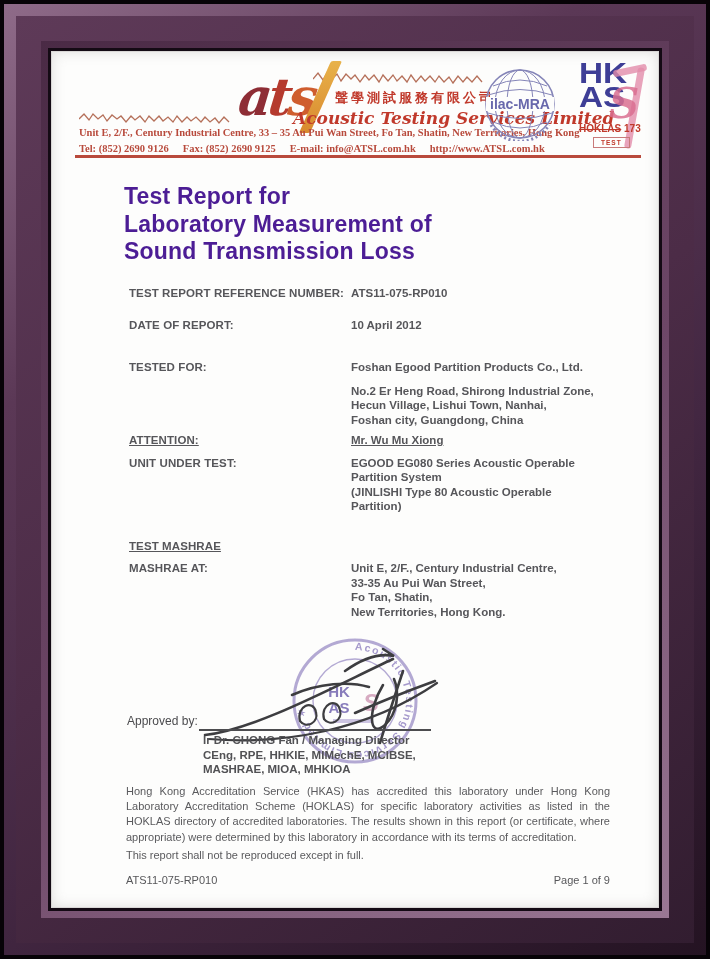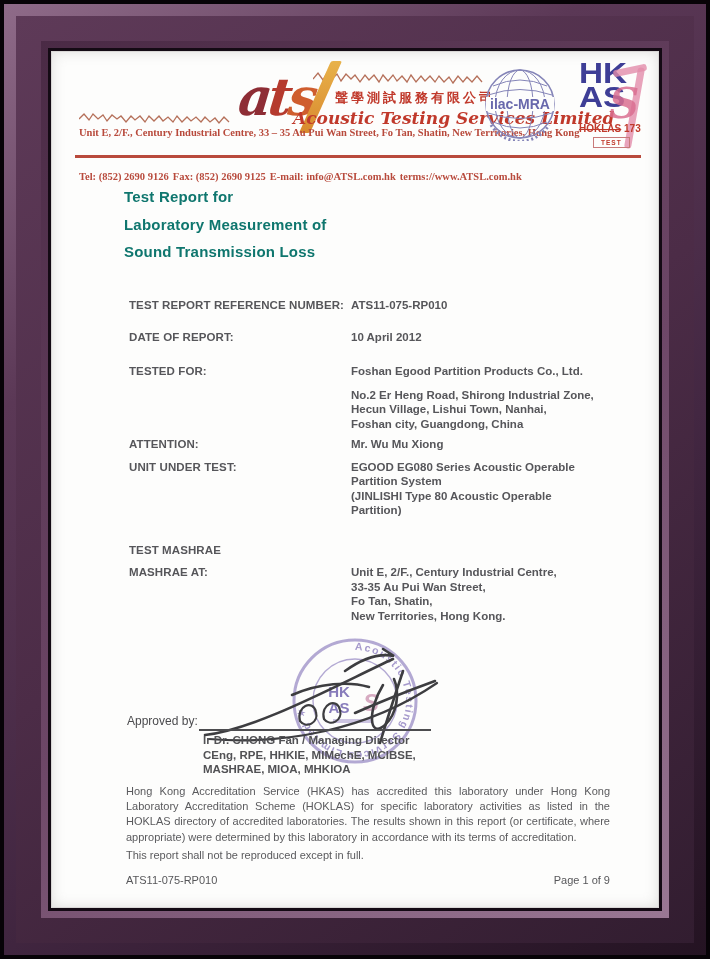--- a/index.html
+++ b/index.html
@@ -26,47 +26,47 @@
   .atsl .lt{color:#b53a2e;}
   .atsl .ls{color:#cf5d2e;}
   .atsl .slash{position:absolute;left:76px;top:-6px;width:11px;height:72px;
       background:linear-gradient(180deg,#e8b24a,#d9892e);transform:skewX(-24deg);border-radius:2px;}
   .cn-name{position:absolute;left:284px;top:38px;width:170px;color:#c0392b;font-weight:bold;
       font-size:13px;letter-spacing:3px;white-space:nowrap;}
   .en-name{position:absolute;left:242px;top:57px;color:#c0392b;font-weight:bold;font-style:italic;
       font-family:"DejaVu Serif",serif;font-size:17px;white-space:nowrap;}
   .addr1{position:absolute;left:28px;top:76px;width:430px;color:#b84a3c;font-weight:bold;
       font-family:"Liberation Serif",serif;font-size:10.5px;white-space:nowrap;}
-  .addr2{position:absolute;left:28px;top:92px;display:flex;gap:4px;color:#b84a3c;font-weight:bold;
-      font-family:"Liberation Serif",serif;font-size:10.5px;white-space:nowrap;margin-top:28px;}
+  .addr2{position:absolute;left:28px;top:92px;display:flex;gap:14px;color:#b84a3c;font-weight:bold;
+      font-family:"Liberation Serif",serif;font-size:10.5px;white-space:nowrap;}
   .rule{position:absolute;left:24px;right:18px;top:104px;height:3px;background:#b94a3c;}
   .ilac{position:absolute;left:432px;top:16px;width:74px;height:74px;}
   .hkas{position:absolute;left:528px;top:10px;width:74px;height:104px;}
   .hkas .blue{font-weight:bold;color:#3e3e96;font-size:29px;line-height:24px;letter-spacing:0px;
       transform:scaleX(1.15);transform-origin:left;}
   .hkas .pinkS{position:absolute;left:30px;top:18px;font-family:"DejaVu Serif",serif;font-style:italic;
       font-weight:bold;font-size:42px;color:rgba(217,110,145,.85);}
   .hkas .pinkbar{position:absolute;left:52px;top:6px;width:7px;height:82px;
       background:rgba(226,140,170,.8);transform:rotate(10deg);border-radius:3px;}
   .hkas .pinkcap{position:absolute;left:34px;top:6px;width:34px;height:7px;
       background:rgba(226,140,170,.8);transform:rotate(-12deg);border-radius:3px;}
   .hoklas{position:absolute;left:0px;top:62px;color:#c0392b;font-weight:bold;font-size:10px;white-space:nowrap;}
   .hoklas .strike{text-decoration:line-through;}
   .testbox{position:absolute;left:14px;top:76px;border:1px solid #c87a7a;color:#c0392b;
       font-size:6.5px;font-weight:bold;padding:1px 7px;letter-spacing:1px;}
   
-  .title{position:absolute;left:73px;top:132px;font-size:15px;font-weight:bold;color:#0f766e;
+  .title{position:absolute;left:73px;top:132px;font-size:23px;font-weight:bold;color:#4c1d95;
       line-height:27.5px;white-space:pre-line;letter-spacing:.2px;}
-  .fields{position:absolute;left:78px;top:247px;right:40px;color:#56565a;}
+  .fields{position:absolute;left:78px;top:235px;right:40px;color:#56565a;}
   .frow{display:grid;grid-template-columns:222px 1fr;font-size:11.5px;font-weight:bold;}
   .fvalue{white-space:pre-line;line-height:14.5px;max-width:264px;}
   .flabel{line-height:14.5px;letter-spacing:.1px;}
   .sub{margin-top:9px;}
-  .m18{margin-bottom:17px;} .m16{margin-bottom:20px;} .m6{margin-bottom:6px;}
-  .m8{margin-bottom:8px;} .m26{margin-bottom:25px;}
+  .m18{margin-bottom:17px;} .m16{margin-bottom:28px;} .m6{margin-bottom:6px;}
+  .m8{margin-bottom:8px;text-decoration:underline;} .m26{margin-bottom:25px;}
   
   .sig-art{position:absolute;left:146px;top:580px;width:260px;height:150px;}
   .stamp{position:absolute;left:92px;top:4px;width:132px;height:132px;opacity:.9;}
   .sigsvg{position:absolute;left:0;top:12px;}
   .approved{position:absolute;left:76px;top:663px;font-size:12px;color:#4b4b4e;}
   .sigline{position:absolute;left:148px;top:678px;width:232px;border-top:2px solid #4c4c4f;}
   .sigblock{position:absolute;left:152px;top:682px;font-size:11.5px;font-weight:bold;
       color:#515154;line-height:14.5px;white-space:pre-line;}
   
   .accred{position:absolute;left:75px;top:733px;width:484px;font-size:11px;line-height:15.2px;
@@ -100,21 +100,21 @@
         </div>
 
         <div class="cn-name">聲學測試服務有限公司</div>
         <div class="en-name">Acoustic Testing Services Limited</div>
 
         <div class="addr1">Unit E, 2/F., Century Industrial Centre, 33 – 35 Au Pui Wan Street, Fo Tan, Shatin, New Territories, Hong Kong</div>
         <div class="addr2">
           <span>Tel: (852) 2690 9126</span>
           <span>Fax: (852) 2690 9125</span>
           <span>E-mail: info@ATSL.com.hk</span>
-          <span>terms://www.ATSL.com.hk</span>
+          <span>http://www.ATSL.com.hk</span>
         </div>
         <div class="rule"></div>
 
         <div class="ilac">
           <svg width="74" height="74" viewBox="0 0 74 74">
             <circle cx="37" cy="37" r="34" fill="none" stroke="#8585b8" stroke-width="1.6"></circle>
             <path d="M10 19 Q37 7 64 19" fill="none" stroke="#8585b8" stroke-width="1"></path>
             <path d="M5 28 Q37 17 69 28" fill="none" stroke="#8585b8" stroke-width="1"></path>
             <path d="M10 55 Q37 67 64 55" fill="none" stroke="#8585b8" stroke-width="1"></path>
             <path d="M5 46 Q37 57 69 46" fill="none" stroke="#8585b8" stroke-width="1"></path>

